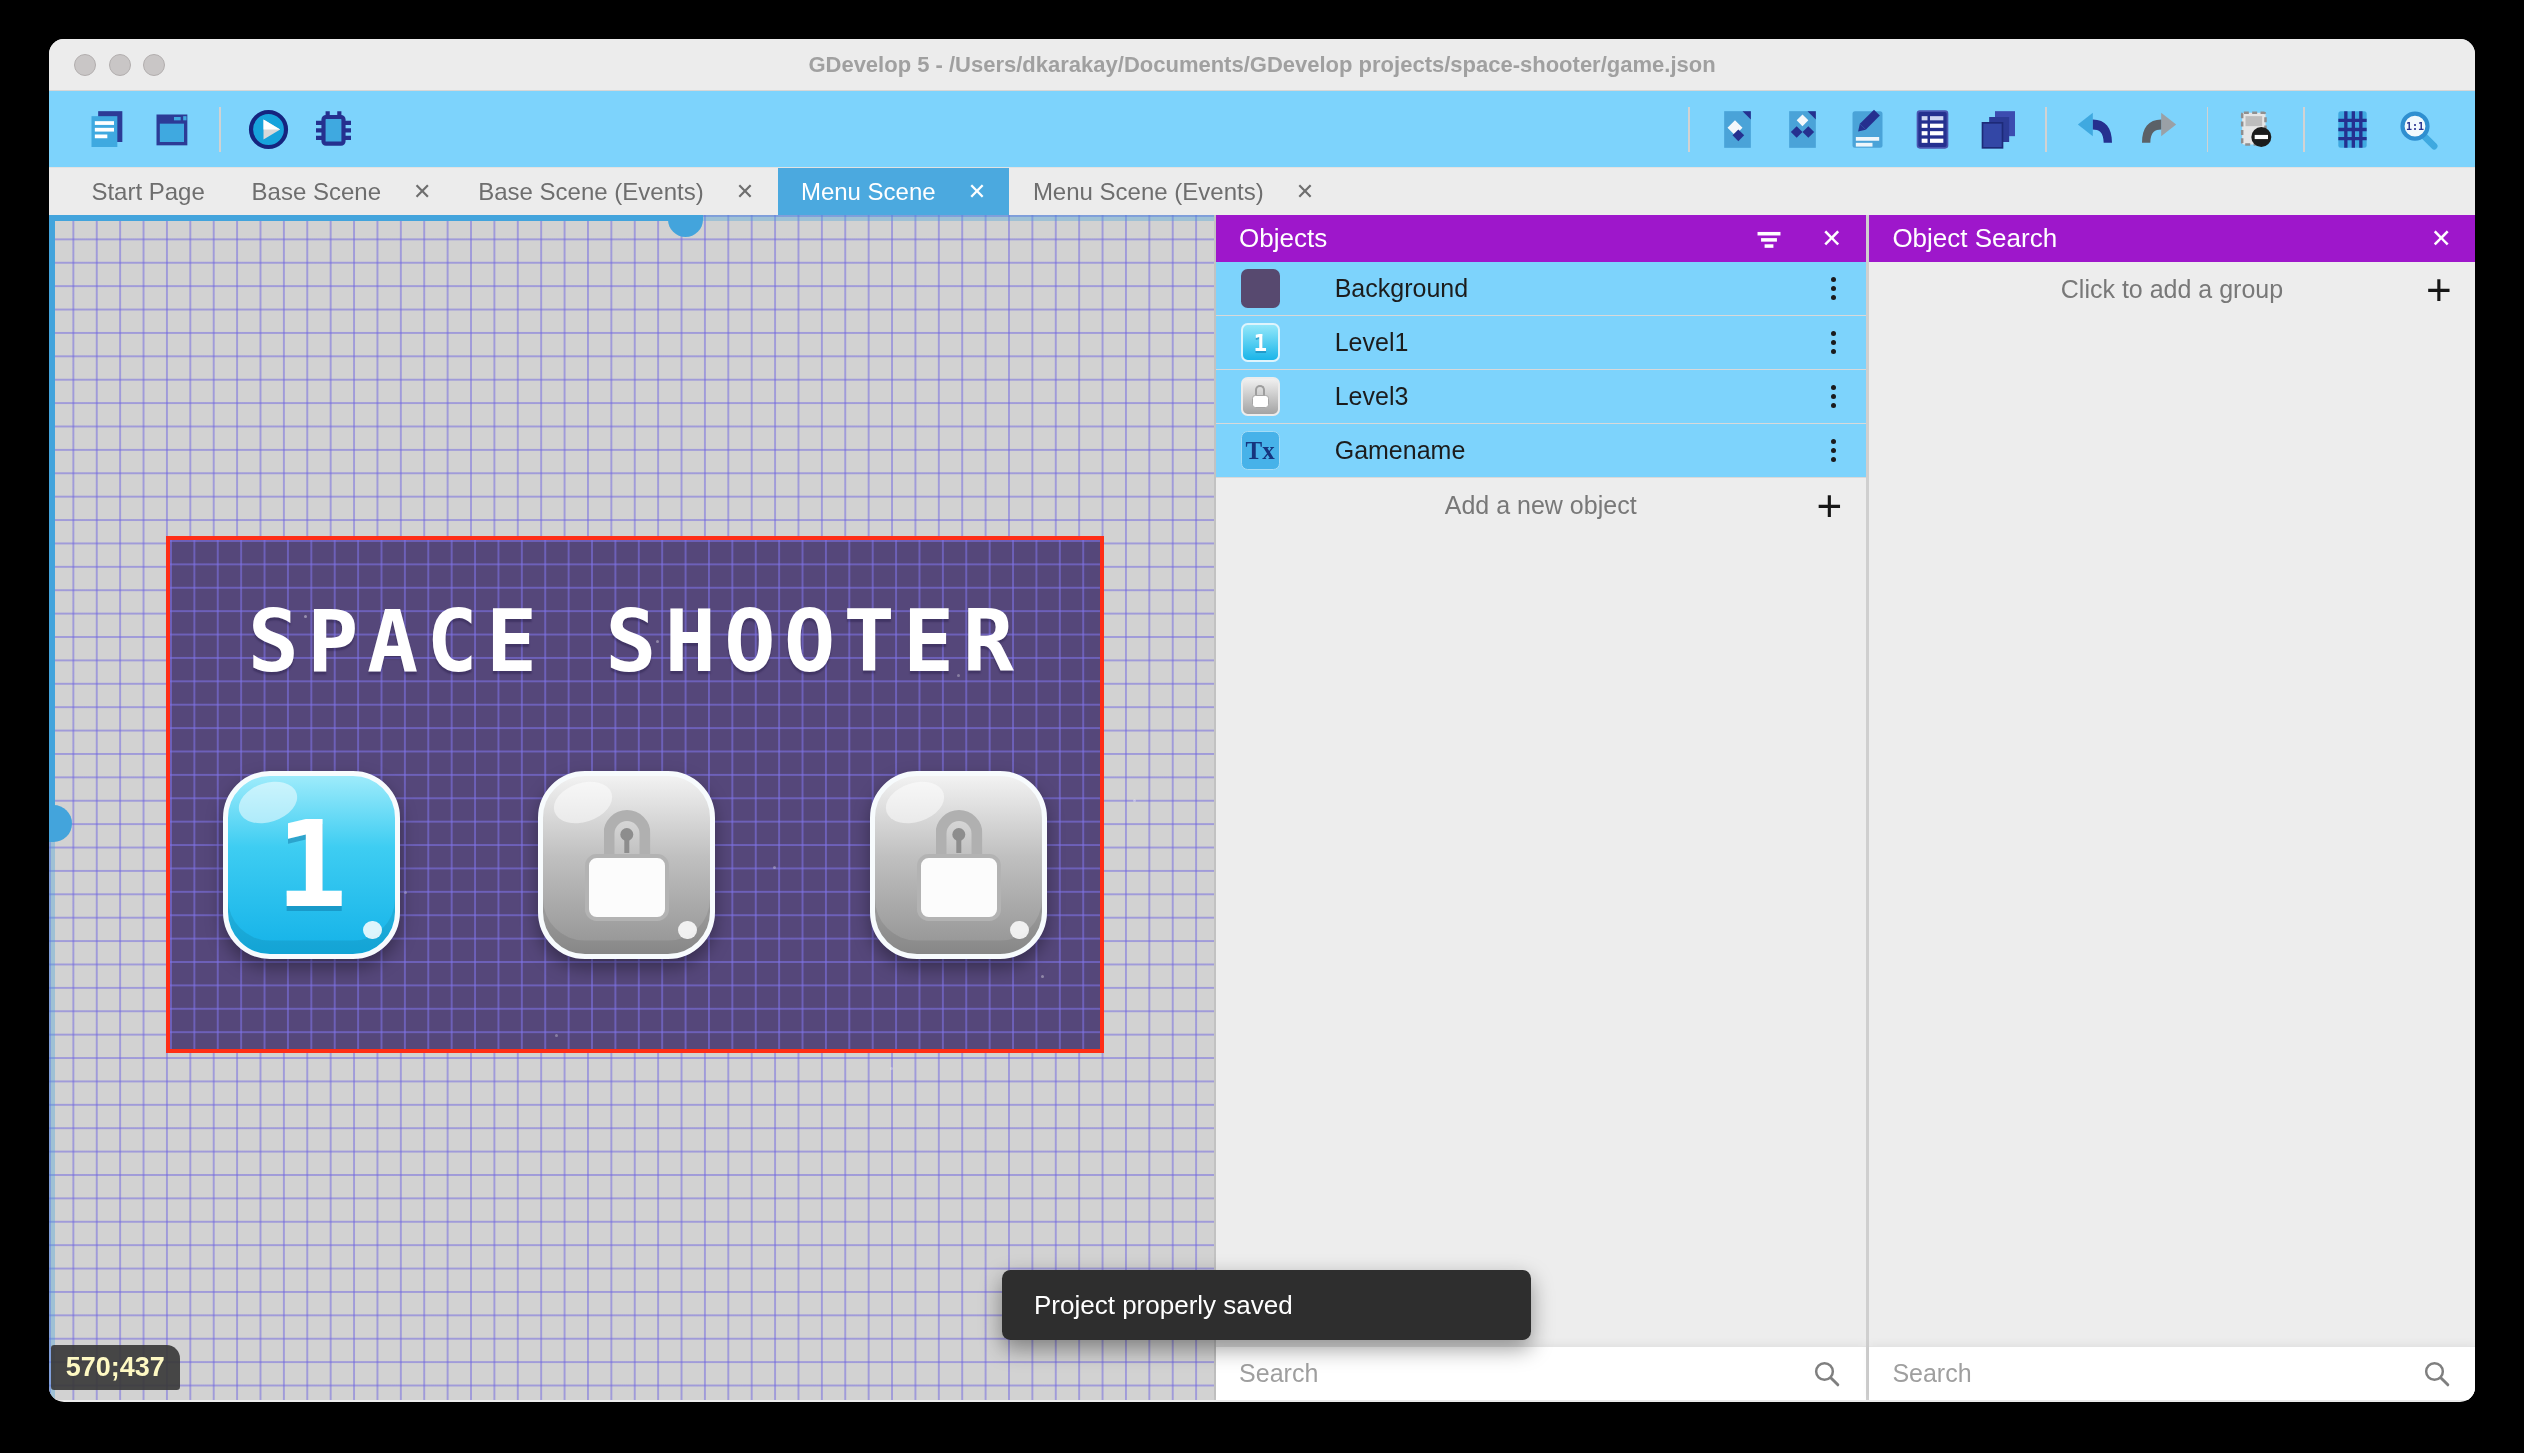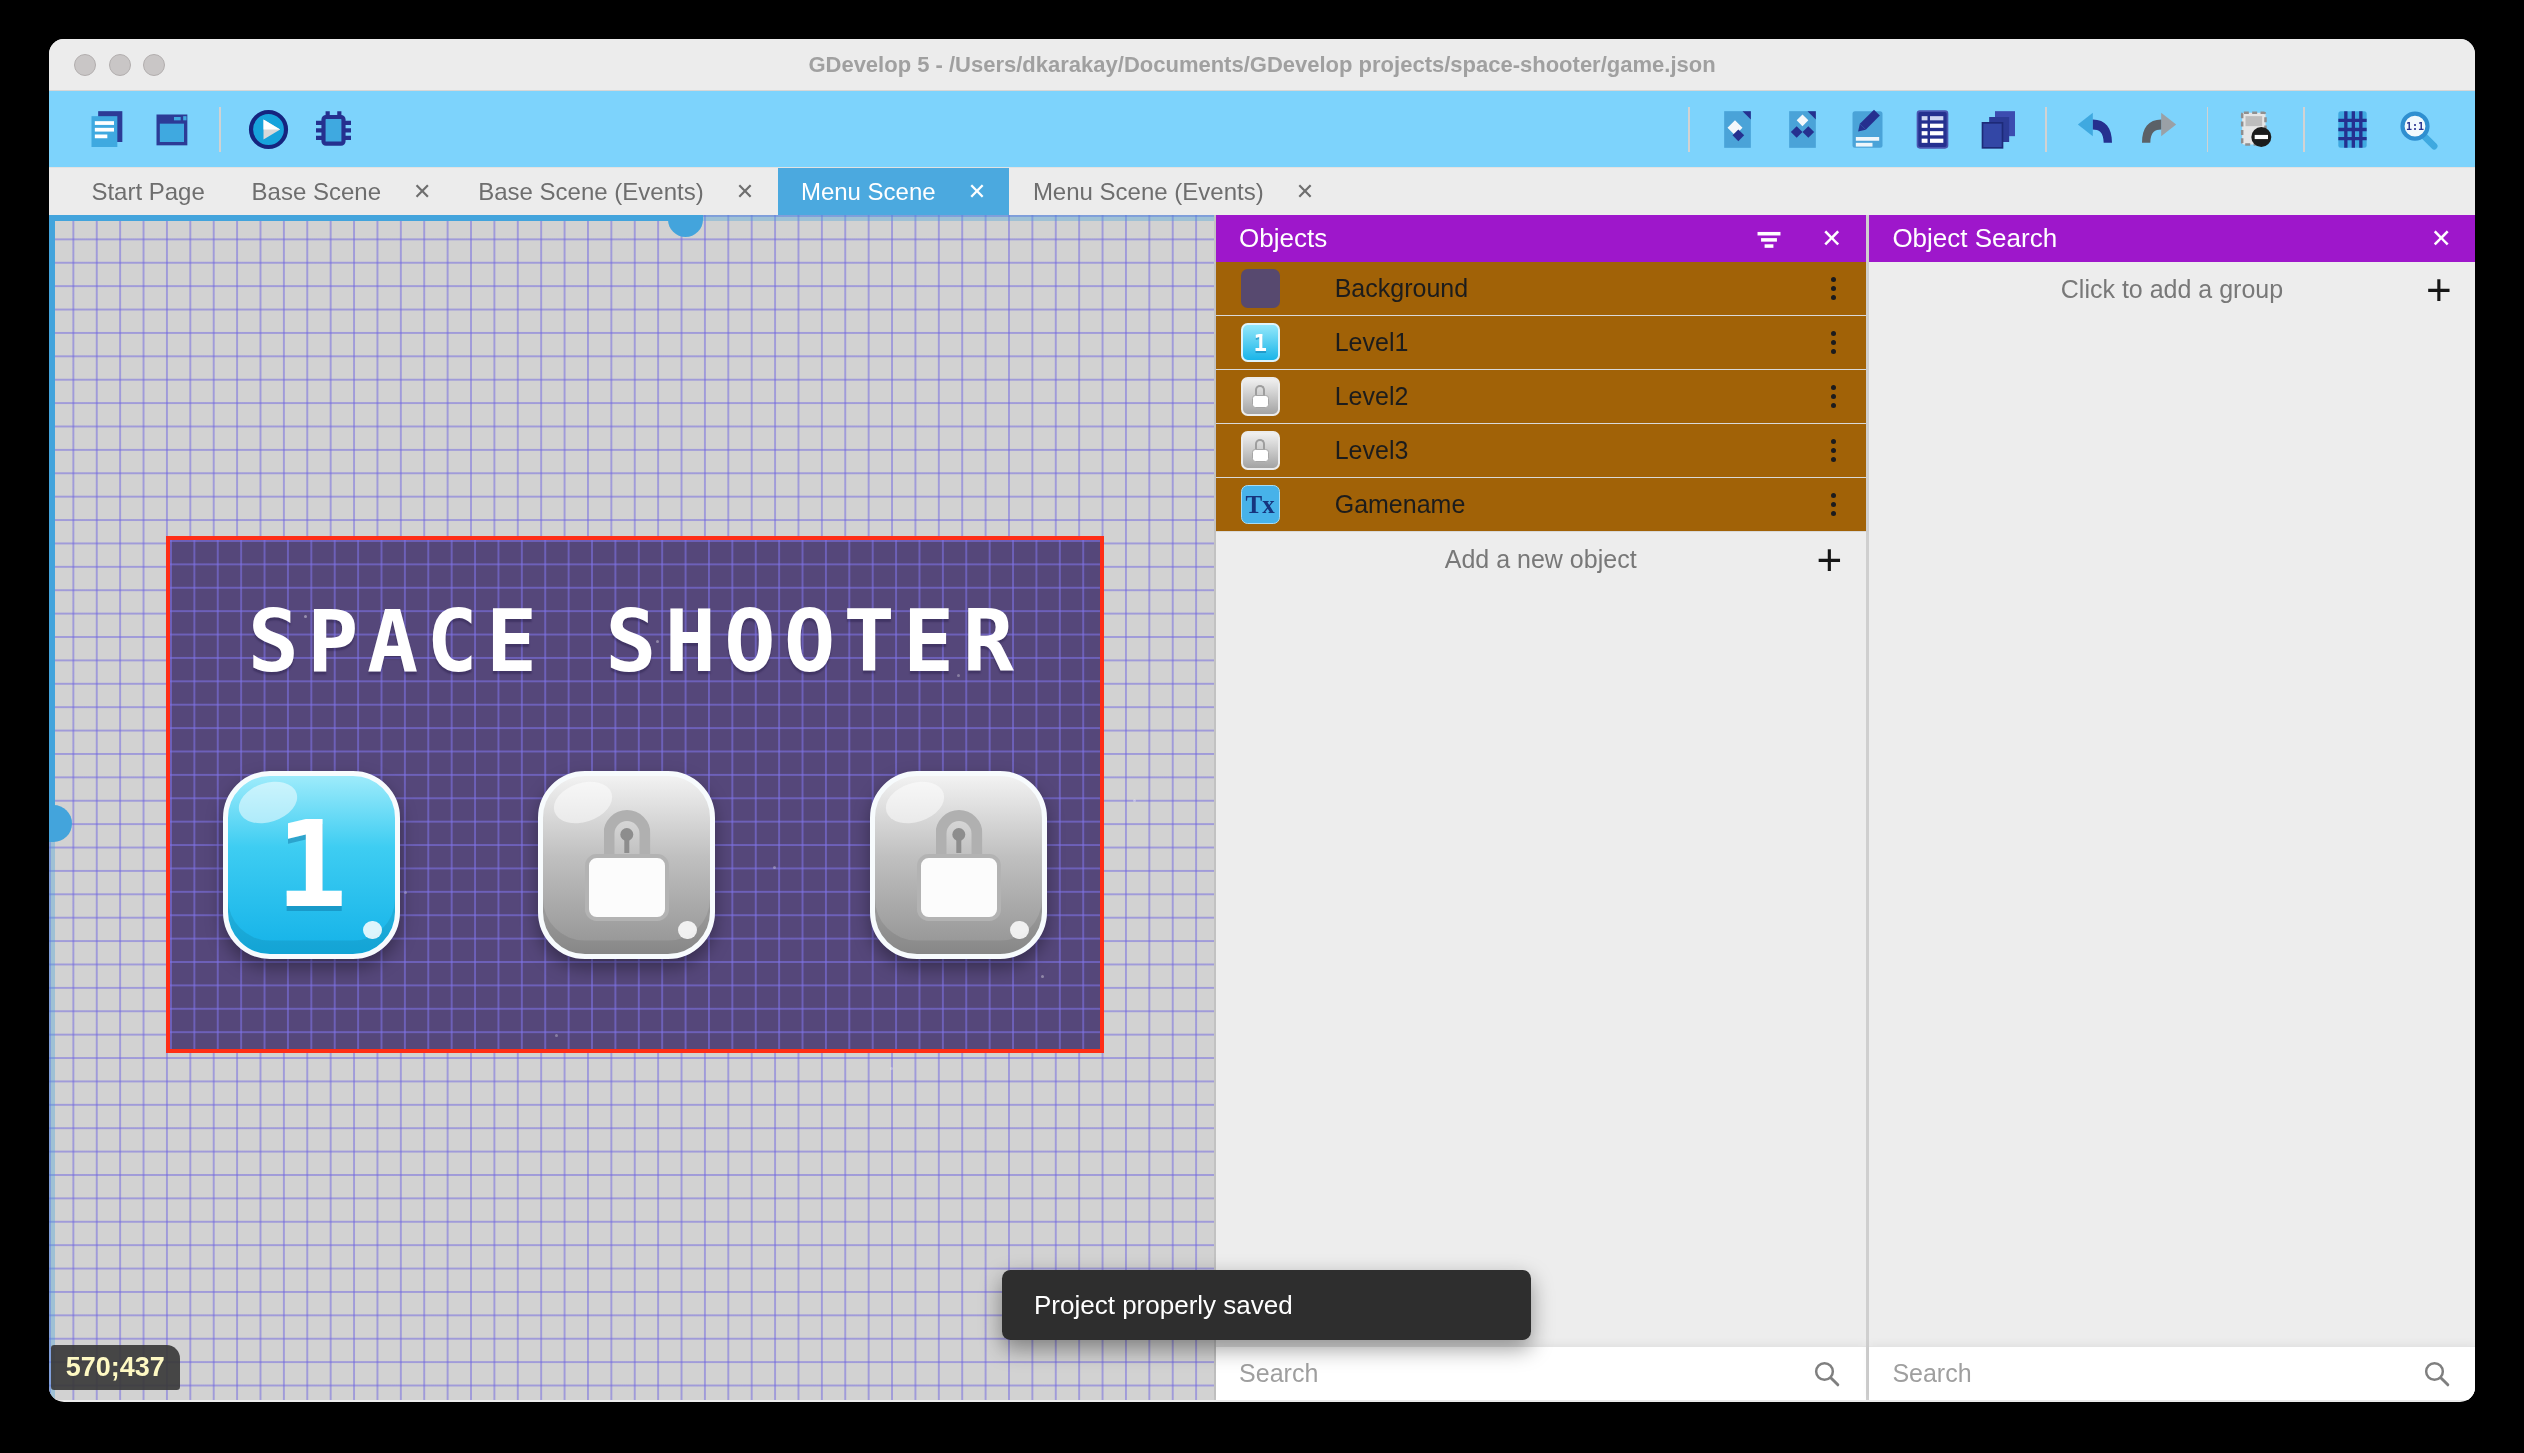--- a/index.html
+++ b/index.html
@@ -93,21 +93,21 @@
   .vdiv2{width:3.3px;background:#cfcfcf}
   .panel{display:flex;flex-direction:column;background:#ededed}
   .objects-panel{width:650px}
   .groups-panel{width:606px}
   .phead{height:47px;flex:none;background:var(--accent-purple);color:#fff;
     display:flex;align-items:center;padding:0 23.4px}
   .ptitle{font-size:26px;font-weight:normal}
   .phead-actions{margin-left:auto;display:flex;align-items:center;gap:37px}
   .pclose{color:#fff;font-size:25px;cursor:pointer;line-height:1}
   .orow{height:54px;flex:none;display:flex;align-items:center;border-bottom:1.7px solid #d9d9d9;
-    background:#a16207;cursor:pointer}
+    background:#7dd3fc;cursor:pointer}
   .thumb{width:39px;height:39px;margin-left:25px;border-radius:6.7px;flex:none}
   .t-bg{background:#57496f}
   .t-l1{background:linear-gradient(180deg,#93e7fa,#1ab5e9);border:2.5px solid #dff4fc;
     display:flex;align-items:center;justify-content:center;color:#fff;
     font-family:"DejaVu Sans Mono",monospace;font-weight:bold;font-size:22.6px;
     text-shadow:0 1.7px 0 rgba(12,118,168,.5)}
   .t-lockthumb{background:linear-gradient(180deg,#f0f0f0,#a3a3a3);border:2.5px solid #ececec;
     display:flex;align-items:center;justify-content:center}
   .t-text{background:#47b2e9;border:1.7px solid #a5dcf6;display:flex;align-items:center;justify-content:center;
     font-family:"Liberation Serif",serif;font-weight:bold;font-size:25px;color:#16357e}
@@ -382,34 +382,20 @@
             <i class="kdot"></i>
           </span>
       </div>
       <div class="orow">
         <div class="thumb t-lockthumb">
             <span class="mlock">
               <i class="msh"></i>
               <i class="mbody"></i>
             </span>
           </div>
-        <span class="olabel">Level2</span>
-        <span class="kebab">
-            <i class="kdot"></i>
-            <i class="kdot"></i>
-            <i class="kdot"></i>
-          </span>
-      </div>
-      <div class="orow">
-        <div class="thumb t-lockthumb">
-            <span class="mlock">
-              <i class="msh"></i>
-              <i class="mbody"></i>
-            </span>
-          </div>
         <span class="olabel">Level3</span>
         <span class="kebab">
             <i class="kdot"></i>
             <i class="kdot"></i>
             <i class="kdot"></i>
           </span>
       </div>
       <div class="orow">
         <div class="thumb t-text">Tx</div>
         <span class="olabel">Gamename</span>

